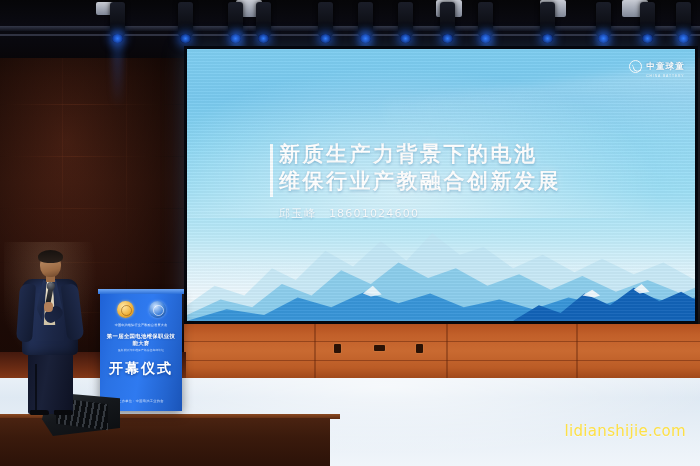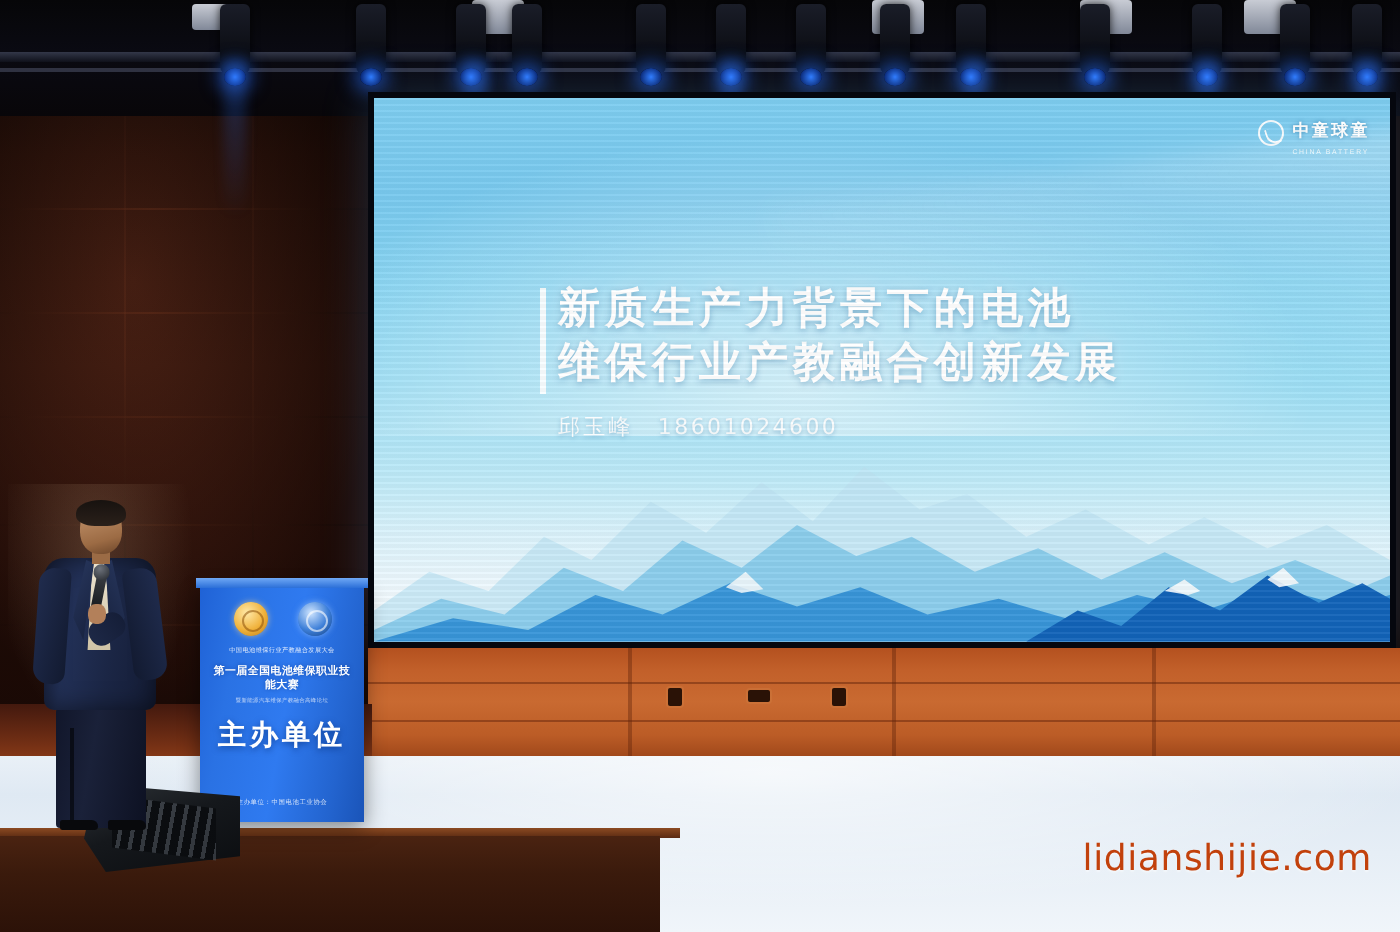--- a/index.html
+++ b/index.html
@@ -368,21 +368,21 @@
   
   .presenter-light {
     position:absolute; left:-10px; top:-10px; width:96px; height:130px;
     background:radial-gradient(ellipse at 45% 25%, rgba(255,225,180,.16), rgba(255,200,150,0) 66%);
     pointer-events:none;
   }
 
   
   .watermark {
     position:absolute; right:14px; bottom:26px;
-    font-size:18px; color:#c2410c; letter-spacing:.3px;
+    font-size:15px; color:#fde047; letter-spacing:.3px;
     text-shadow:0 1px 1px rgba(255,255,255,.5);
     font-family:"DejaVu Sans","Liberation Sans",sans-serif;
   }
 </style>
 </head>
 <body>
 
 <div id="stage-photo">
 
   <div class="wall-left">
@@ -485,21 +485,21 @@
   <div id="podium">
     <div class="podium-body">
       <div class="podium-top"></div>
       <div class="emblems">
         <div class="emblem gold"></div>
         <div class="emblem blue"></div>
       </div>
       <div class="banner-head">中国电池维保行业产教融合发展大会</div>
       <div class="banner-main">第一届全国电池维保职业技能大赛</div>
       <div class="banner-sub">暨新能源汽车维保产教融合高峰论坛</div>
-      <div class="podium-title">主办单位</div>
+      <div class="podium-title">开幕仪式</div>
       <div class="banner-foot">主办单位：中国电池工业协会</div>
     </div>
   </div>
 
   <div id="floor-monitor">
     <div class="monitor-body"></div>
     <div class="monitor-grill"></div>
   </div>
 
   <div id="presenter">

